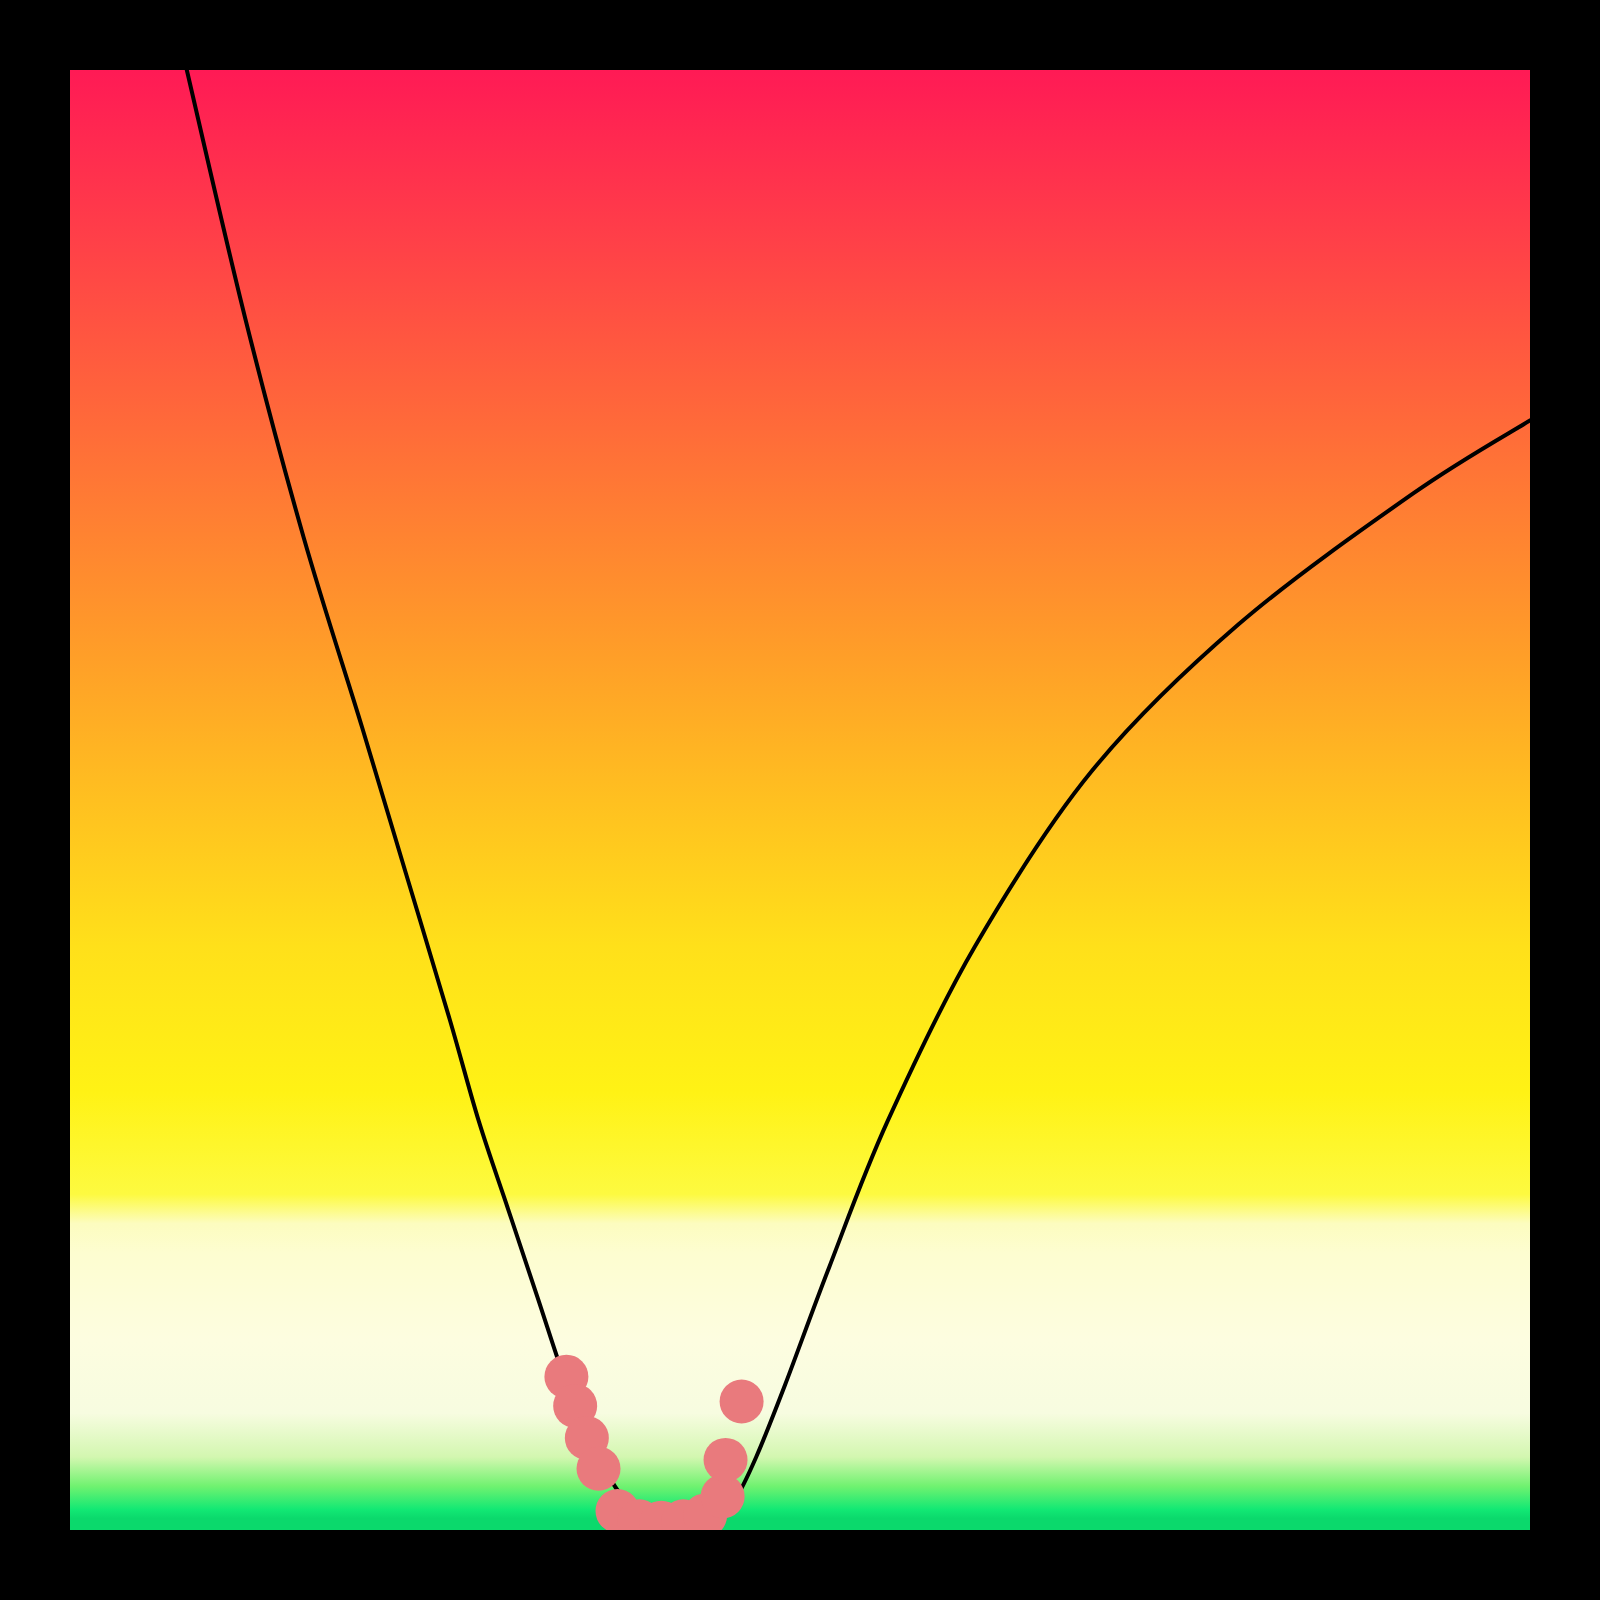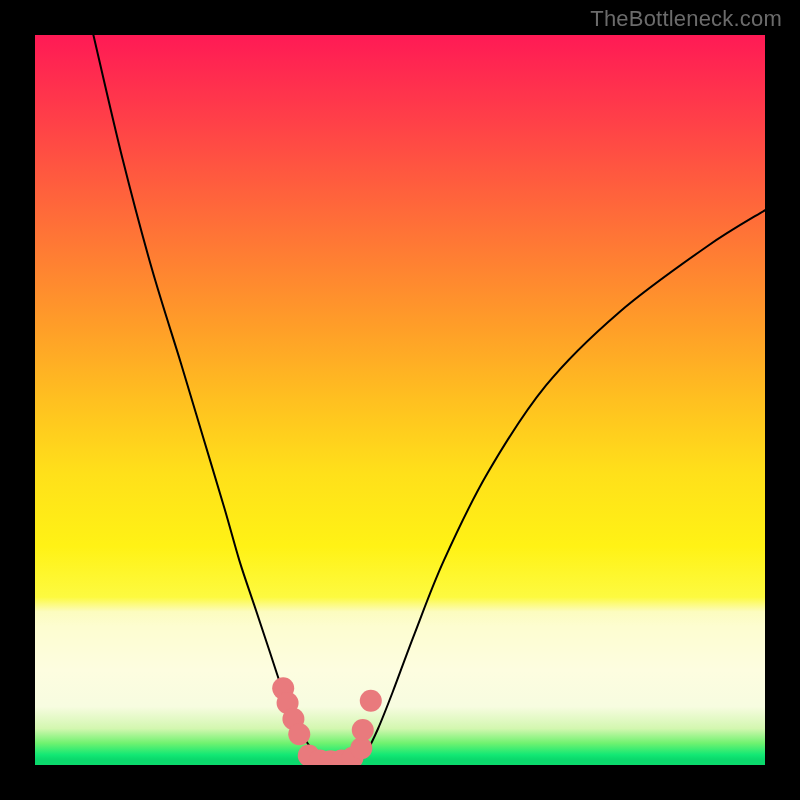--- a/index.html
+++ b/index.html
@@ -71,21 +71,20 @@
     left: 0;
     top: 0;
     width: 730px;
     height: 730px;
   }
 </style>
 </head>
 <body>
 
 <div class="frame">
-  <div class="watermark">TheBottleneck.com</div>
   <div class="plot">
     <div class="gradient"></div>
     <svg class="overlay" viewBox="0 0 730 730" preserveAspectRatio="none">
       <g id="curves">
           <path d="M 58.4 0 C 63.266666666666666 20.683333333333337, 77.86666666666666 85.16666666666669, 87.6 124.10000000000002 C 97.33333333333333 163.03333333333336, 107.06666666666666 199.5333333333333, 116.8 233.59999999999997 C 126.53333333333333 267.66666666666663, 137.48333333333332 300.5166666666666, 146 328.49999999999994 C 154.51666666666668 356.4833333333333, 160.6 377.16666666666663, 167.9 401.5 C 175.20000000000002 425.83333333333337, 183.71666666666667 453.81666666666666, 189.8 474.5 C 195.88333333333335 495.18333333333334, 199.53333333333333 509.78333333333336, 204.4 525.6 C 209.26666666666668 541.4166666666667, 214.13333333333333 554.8, 219 569.4 C 223.86666666666667 584, 228.73333333333332 598.6, 233.6 613.2 C 238.46666666666667 627.8000000000001, 243.9416666666667 645.4416666666667, 248.20000000000002 657 C 252.45833333333334 668.5583333333333, 255.49999999999997 674.6416666666667, 259.15 682.55 C 262.79999999999995 690.4583333333333, 266.45000000000005 698.3666666666667, 270.1 704.45 C 273.75 710.5333333333334, 277.40000000000003 715.4, 281.05 719.05 C 284.7 722.6999999999999, 290.175 725.1333333333333, 292 726.35" fill="none" stroke="#000000" stroke-width="2" stroke-linecap="round"></path>
           <path d="M 321.2 726.35 C 323.025 724.525, 328.50000000000006 720.875, 332.15000000000003 715.4 C 335.8 709.925, 338.84166666666664 703.2333333333333, 343.09999999999997 693.5 C 347.3583333333333 683.7666666666667, 351.6166666666667 672.8166666666666, 357.7 657 C 363.7833333333333 641.1833333333334, 371.08333333333337 620.5, 379.6 598.6 C 388.1166666666667 576.7, 396.6333333333333 552.3666666666667, 408.8 525.6 C 420.9666666666667 498.83333333333337, 435.5666666666667 467.2, 452.6 438 C 469.6333333333333 408.8, 489.09999999999997 377.16666666666663, 510.99999999999994 350.4 C 532.9 323.6333333333333, 557.2333333333333 300.51666666666665, 584 277.4 C 610.7666666666667 254.28333333333333, 647.2666666666667 228.73333333333338, 671.6 211.70000000000005 C 695.9333333333334 194.6666666666667, 720.2666666666667 181.2833333333334, 730 175.20000000000005" fill="none" stroke="#000000" stroke-width="2" stroke-linecap="round"></path>
         </g>
       <g id="dots">
           <circle cx="248.20000000000002" cy="653.35" r="11" fill="#e97a7d"></circle>
           <circle cx="252.58" cy="667.95" r="11" fill="#e97a7d"></circle>

